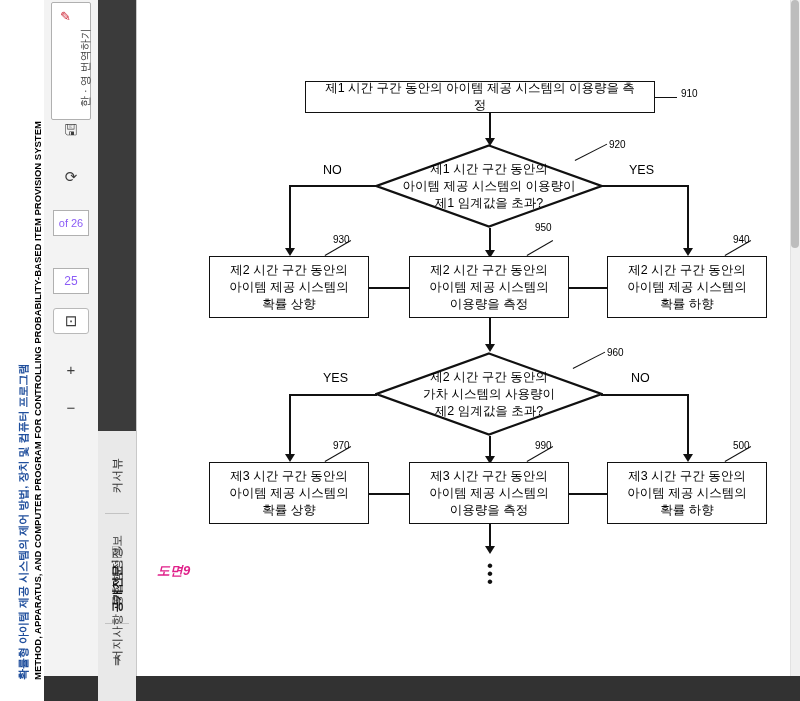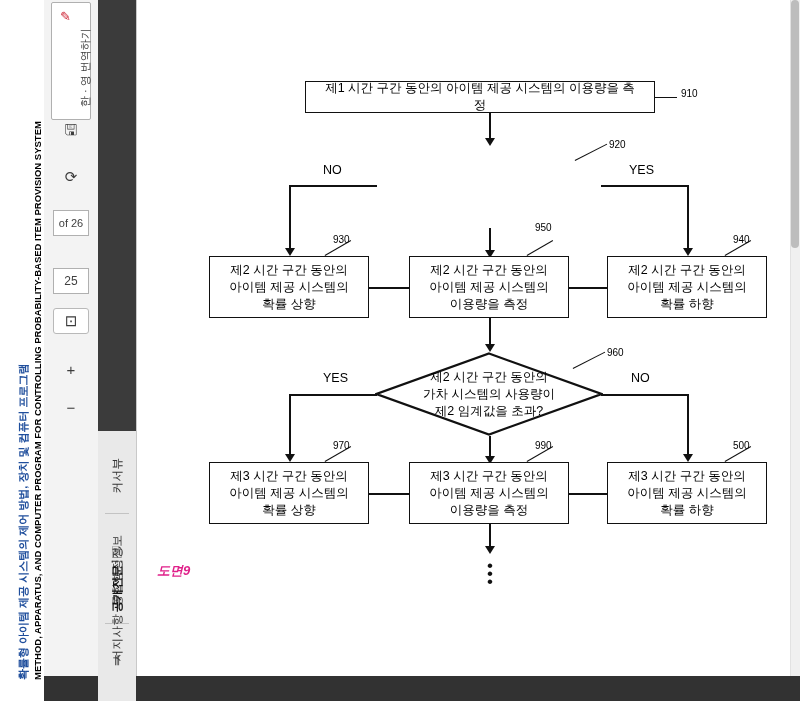--- a/index.html
+++ b/index.html
@@ -77,21 +77,21 @@
   .rail-btn.boxed {
     border: 1px solid #b9b9b9;
     background: #ffffff;
   }
   .rail-page-input {
     position: absolute;
     left: 9px;
     width: 36px; height: 26px;
     border: 1px solid #b0b0b0;
     background: #ffffff;
-    color: #404040;
+    color: #8b5cf6;
     font-size: 12px;
     display: flex; align-items: center; justify-content: center;
   }
   .rail-vert-label {
     position: absolute;
     transform: rotate(-90deg);
     transform-origin: left top;
     white-space: nowrap;
     font-size: 11px;
     color: #3c3c3c;
@@ -317,20 +317,28 @@
 
     <div class="node" style="left:168px; top:81px; width:350px; height:32px;">
       <span>제1 시간 구간 동안의 아이템 제공 시스템의 이용량을 측정</span>
     </div>
     <div class="leader" style="left:518px; top:97px; width:22px;"></div>
     <div class="ref" style="left:544px; top:88px;">910</div>
 
     <div class="vline" style="left:352px; top:113px; height:30px;"></div>
     <div class="arrow-down" style="left:347.5px; top:138px;"></div>
 
+    <div class="diamond-wrap" style="left:238px; top:144px; width:228px; height:84px;">
+      <svg class="diamond-shape" viewBox="0 0 228 84" preserveAspectRatio="none">
+        <polygon points="114,1.5 226.5,42 114,82.5 1.5,42" fill="#ffffff" stroke="#111" stroke-width="2.2"></polygon>
+      </svg>
+      <div class="diamond-text">
+        <span id="t920">제1 시간 구간 동안의<br>아이템 제공 시스템의 이용량이<br>제1 임계값을 초과?</span>
+      </div>
+    </div>
     <div class="leader" style="left:438px; top:160px; width:36px; transform: rotate(-27deg);"></div>
     <div class="ref" style="left:472px; top:139px;">920</div>
 
     <div class="ynlabel" style="left:186px; top:163px;">NO</div>
     <div class="hline" style="left:152px; top:185px; width:88px;"></div>
     <div class="vline" style="left:152px; top:185px; height:68px;"></div>
     <div class="arrow-down" style="left:147.5px; top:248px;"></div>
 
     <div class="ynlabel" style="left:492px; top:163px;">YES</div>
     <div class="hline" style="left:464px; top:185px; width:88px;"></div>

